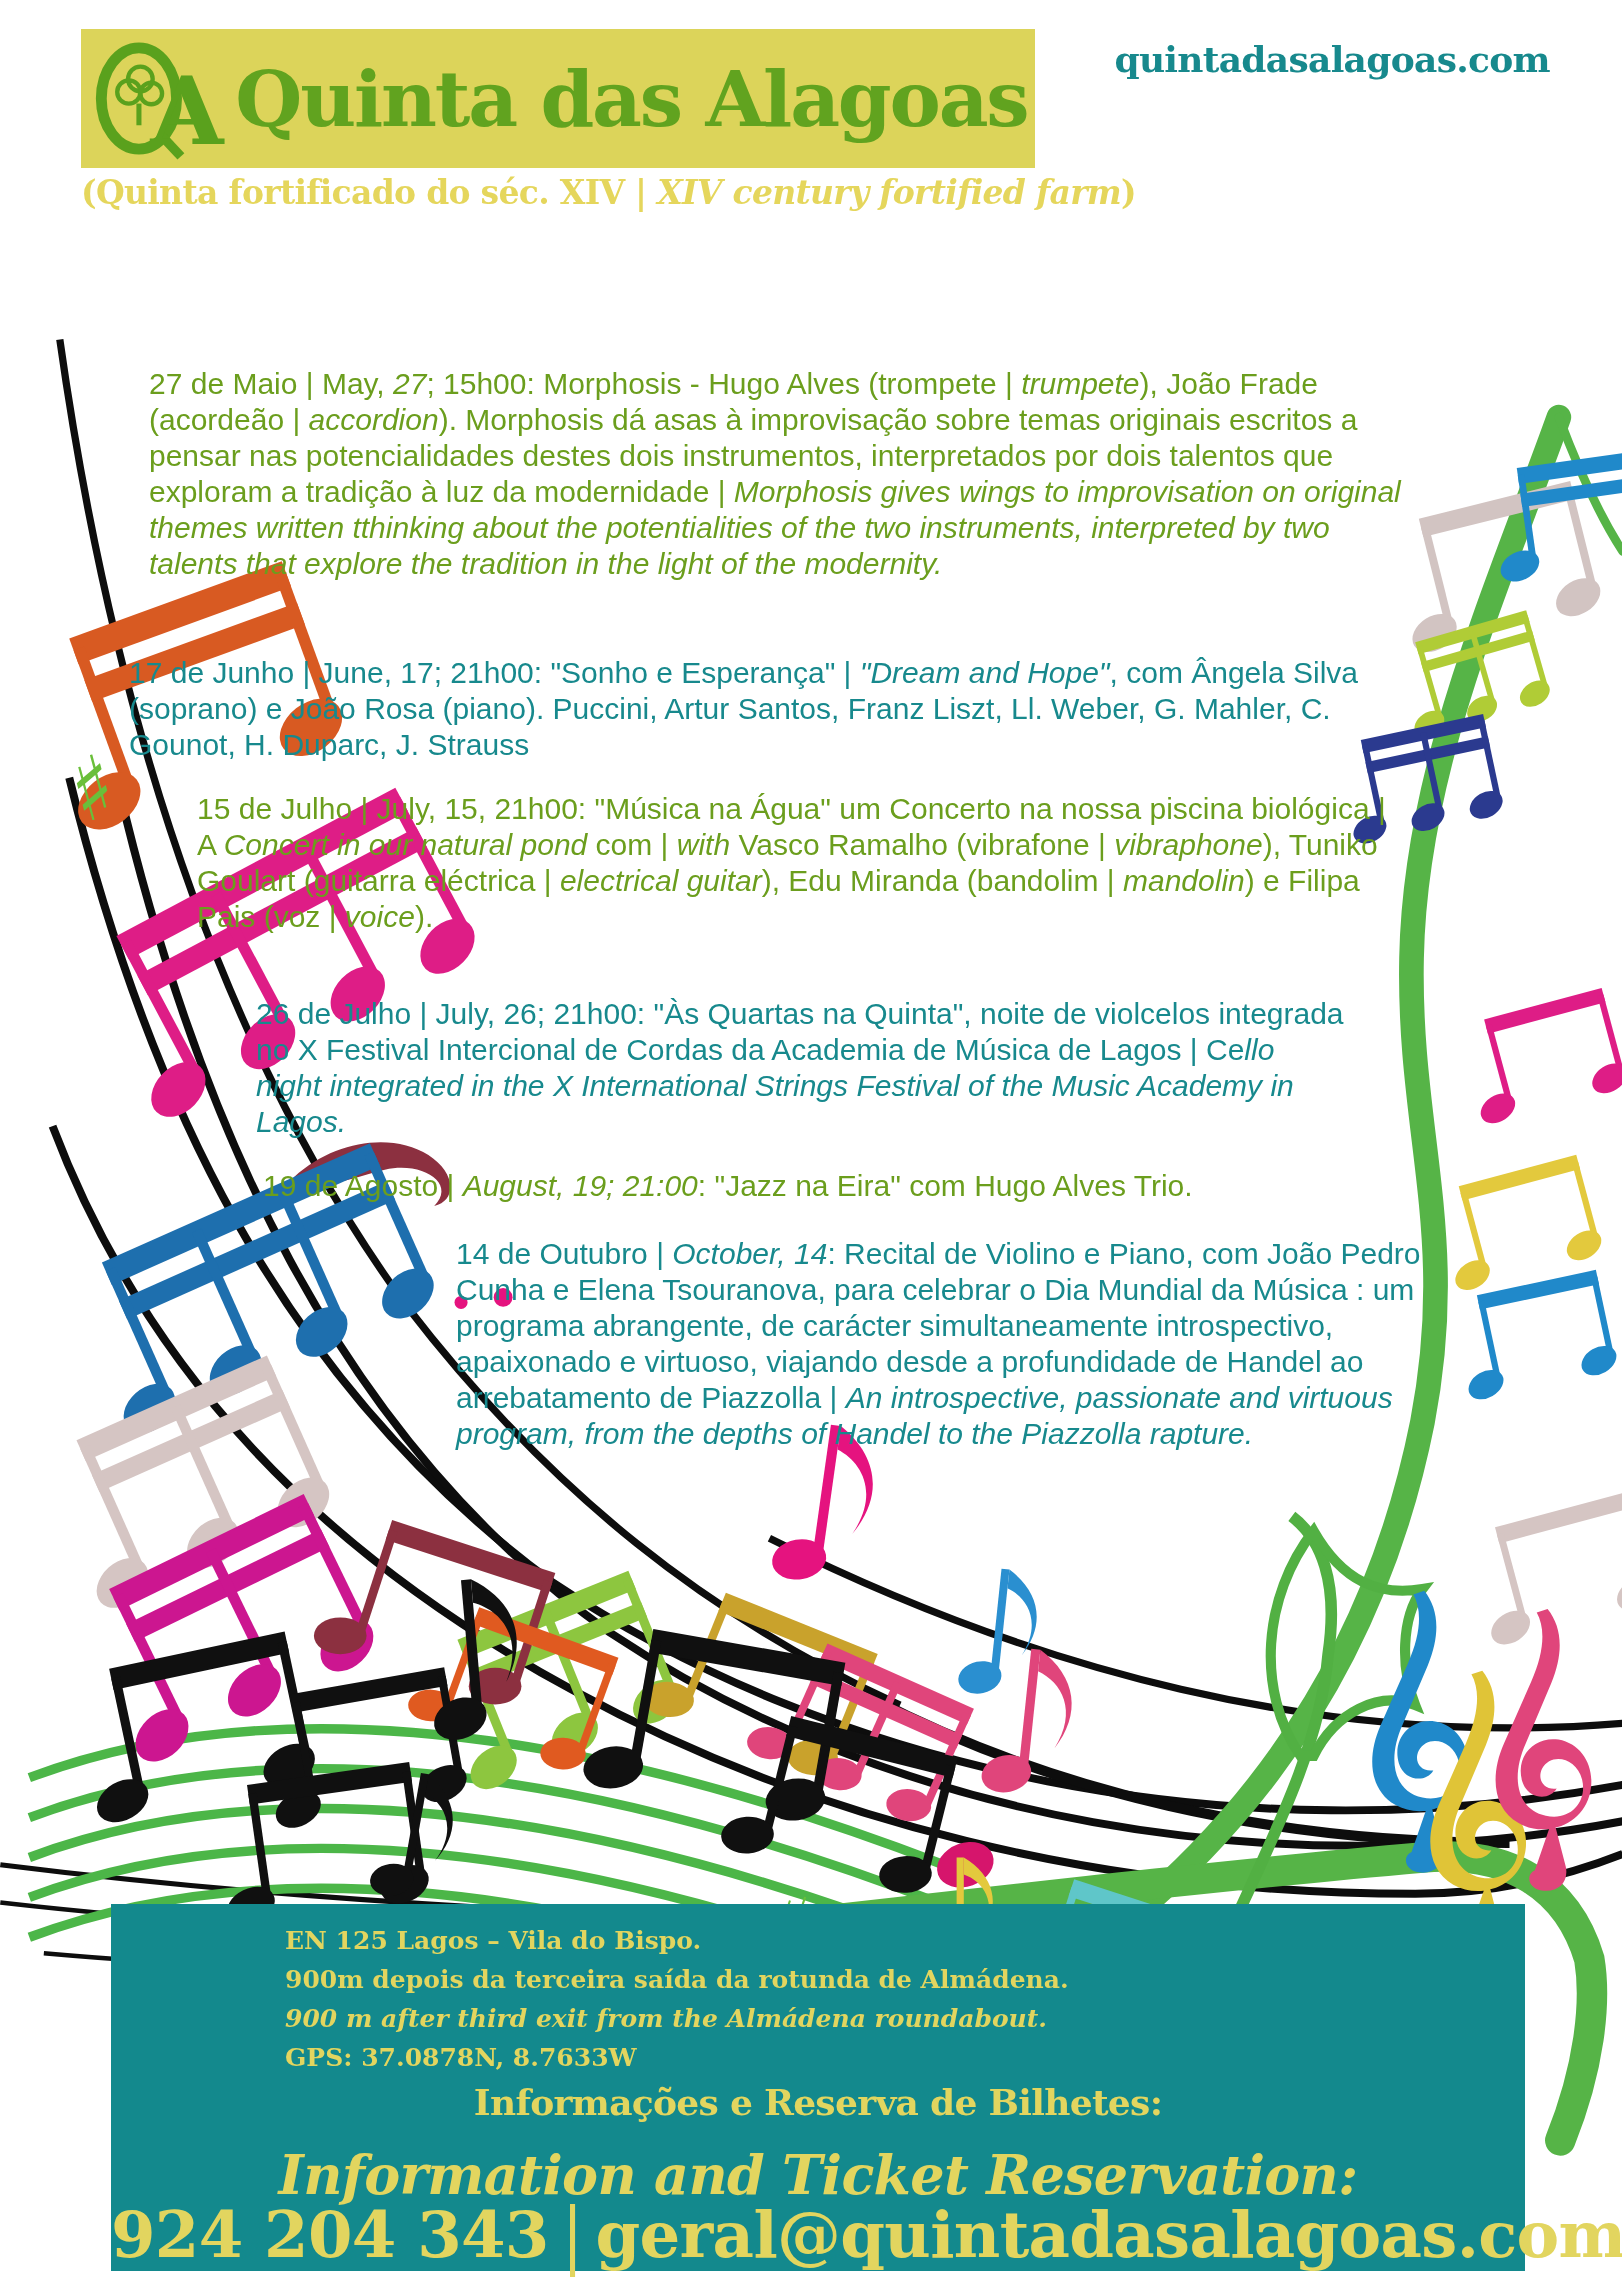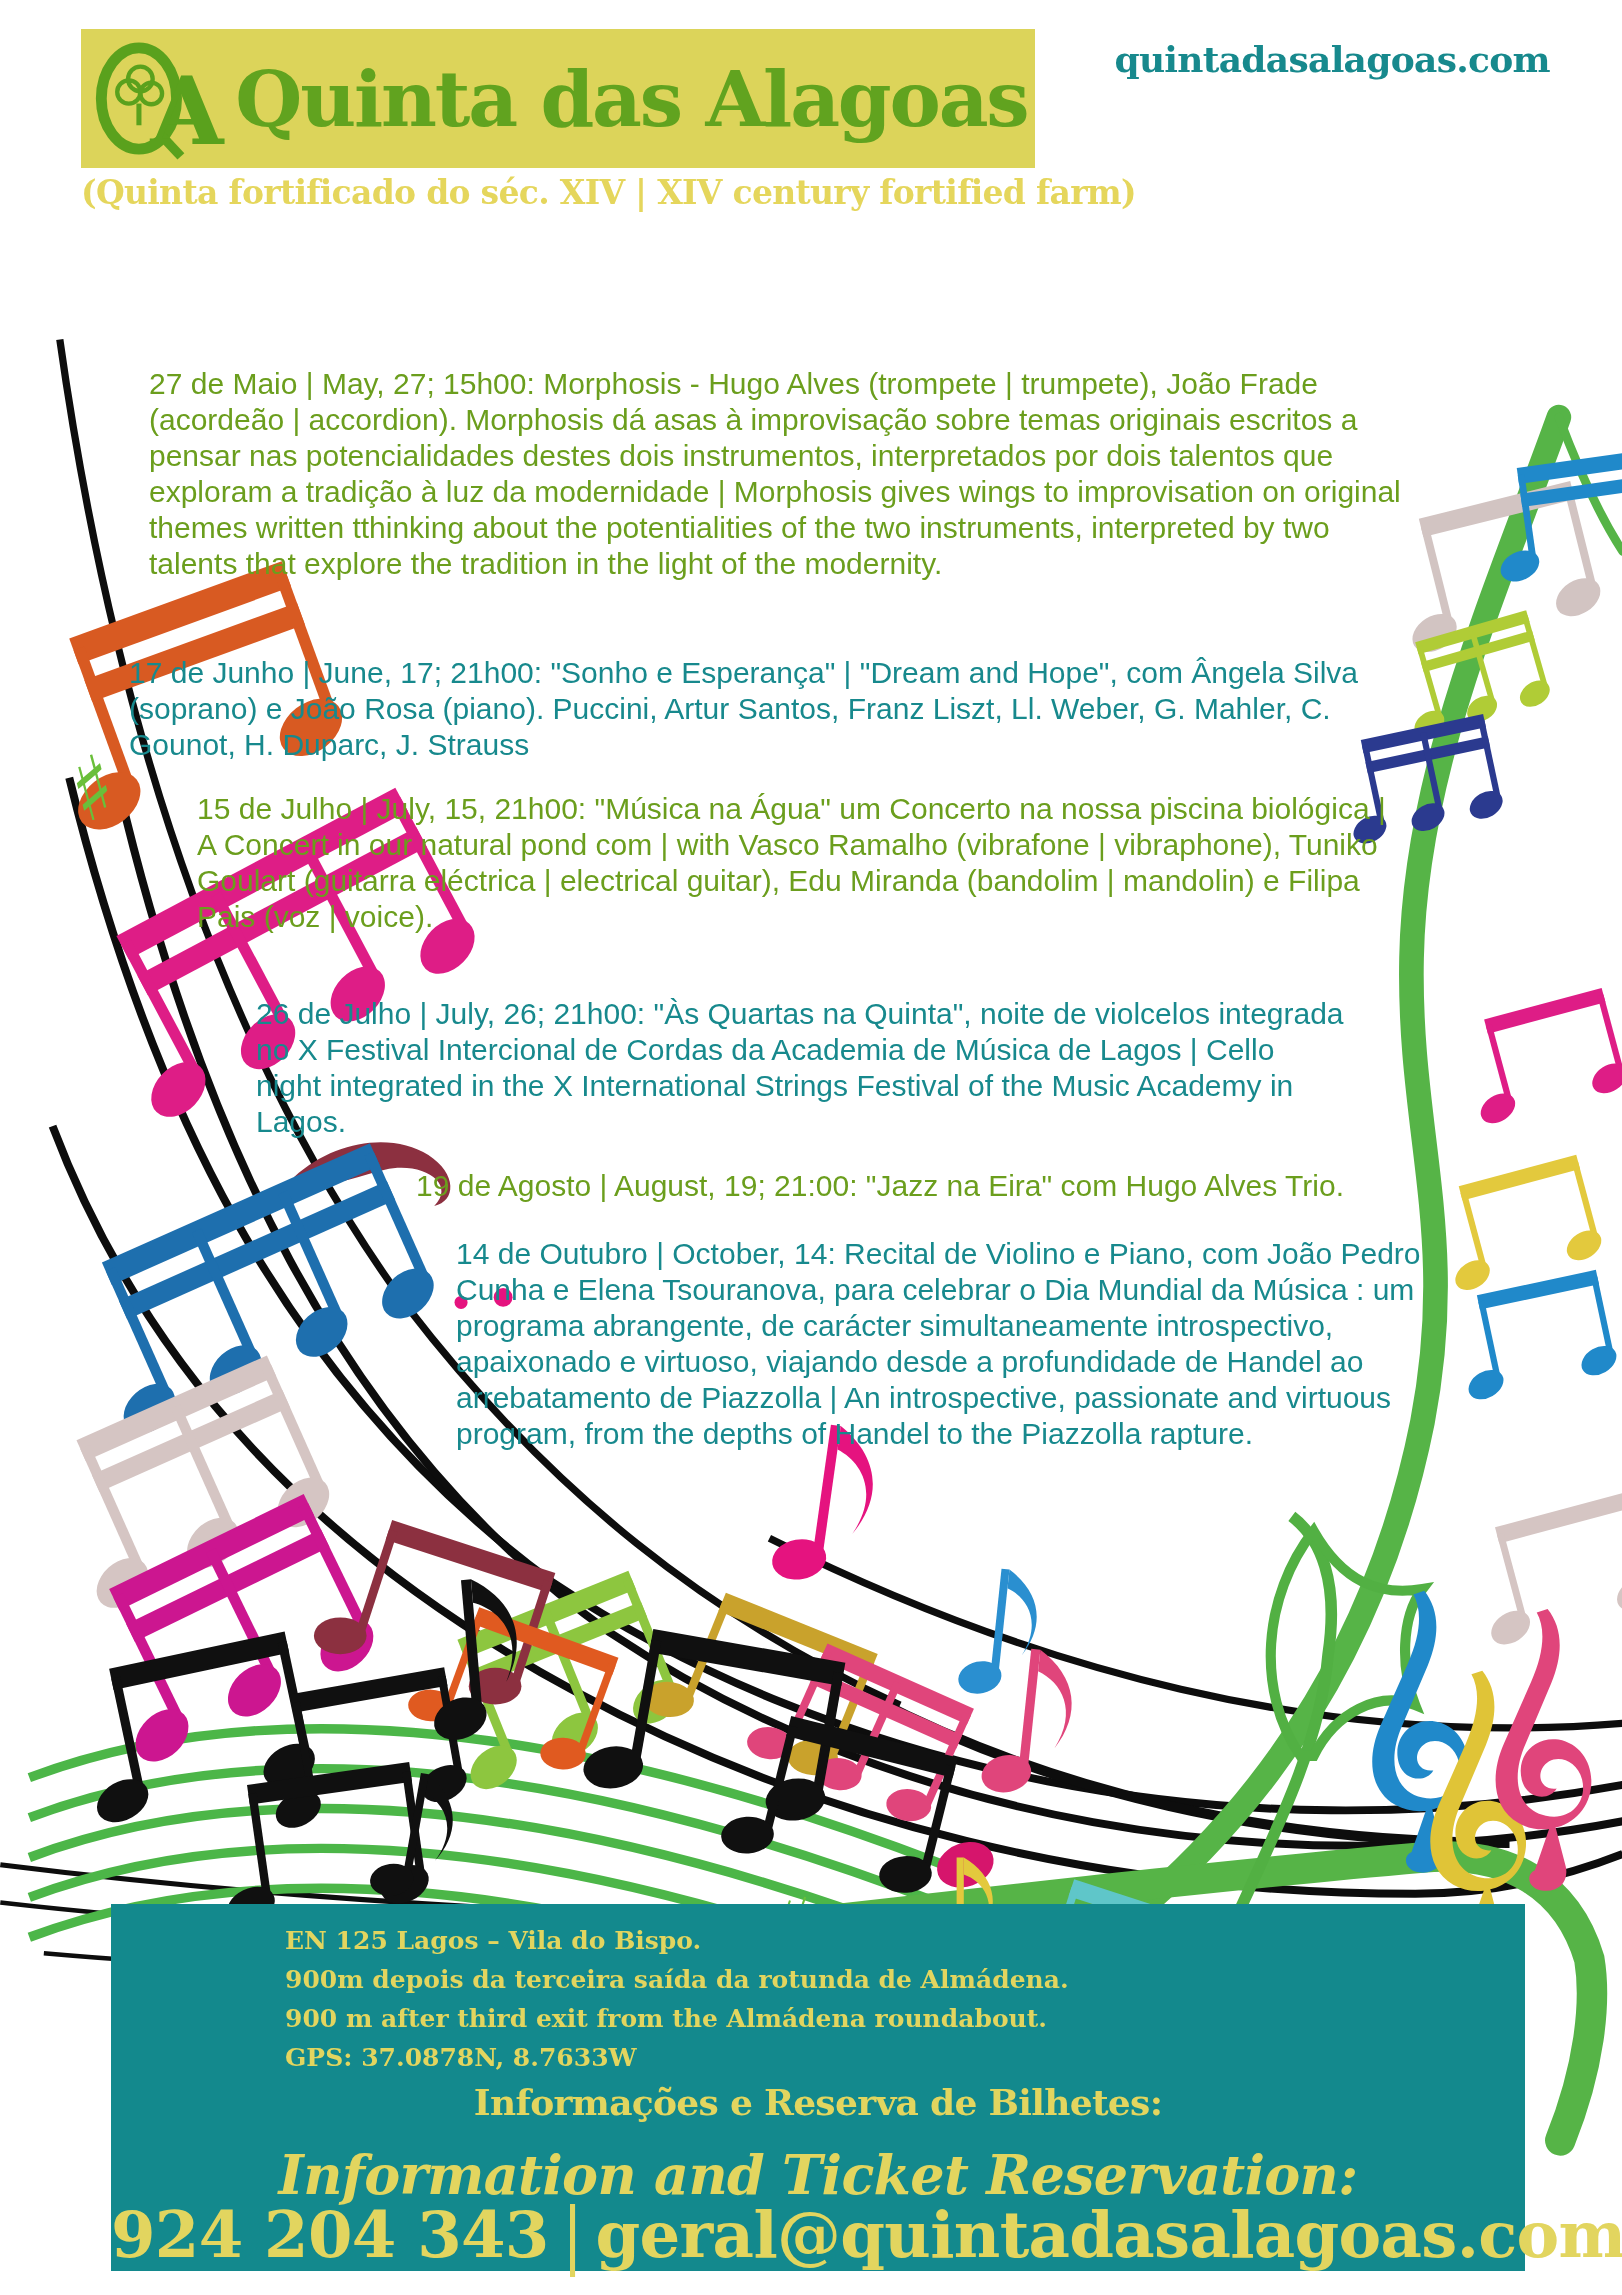--- a/index.html
+++ b/index.html
@@ -1,41 +1,41 @@
 <!DOCTYPE html>
 <html style="font-size:11.6px"><head>
 <meta charset="utf-8">
 <style>
   html,body{margin:0;padding:0;background:#ffffff;}
   .page{position:relative;width:1623px;height:2295px;background:#fff;overflow:hidden;
         font-family:"Liberation Sans",sans-serif;}
   .decor{position:absolute;left:0;top:0;z-index:1;}
   .txt{position:absolute;z-index:2;}
   .slab{font-family:"DejaVu Serif",serif;font-weight:bold;}
-  .it{}
+  .it{font-style:italic;}
 
   .brandbox{left:81px;top:29px;width:954px;height:139px;background:#dcd45a;
             display:flex;align-items:center;padding-left:13px;box-sizing:border-box;}
   .brandname{font-family:"DejaVu Serif",serif;font-weight:bold;font-size:77px;
              color:#61a31f;letter-spacing:-2.2px;white-space:nowrap;margin-left:7.3px;}
   .website{right:73px;top:38px;font-size:36px;color:#17898d;letter-spacing:-0.7px;}
   .subtitle{left:81px;top:173px;width:1016px;font-size:33px;color:#e5d65c;
             letter-spacing:-0.7px;white-space:nowrap;}
   .titles{left:239px;top:218px;width:1074px;text-align:center;color:#17898d;}
   .title-pt{font-size:49px;letter-spacing:-0.7px;line-height:1.1;}
   .title-en{font-size:49px;letter-spacing:-0.7px;line-height:1.1;font-style:italic;}
 
   .event{font-size:30px;line-height:1.2;text-align:left;}
   .ev-green{color:#6b9e1d;}
   .ev-teal{color:#17898d;}
   .ev1{left:149px;top:366px;width:1266px;}
   .ev2{left:129px;top:655px;width:1277px;}
   .ev3{left:197px;top:791px;width:1190px;}
   .ev4{left:224px;top:996px;width:1089px;margin-left:32px;}
-  .ev5{left:263px;top:1168px;width:1234px;text-align:center;}
+  .ev5{left:263px;top:1168px;width:1234px;}
   .ev6{left:456px;top:1236px;width:965px;}
 
   .banner{left:111px;top:1904px;width:1414px;height:367px;background:#13898d;z-index:3;}
   .banner *{color:#e2d55f;}
   .addr{position:absolute;left:174px;top:17.4px;font-size:25px;line-height:39px;white-space:nowrap;}
   .info-pt{position:absolute;left:0;top:177px;width:100%;text-align:center;font-size:36px;
            letter-spacing:-0.7px;white-space:nowrap;}
   .info-en{position:absolute;left:0;top:239px;width:100%;text-align:center;font-size:54px;
            font-style:italic;letter-spacing:-0.7px;white-space:nowrap;}
   .contact{position:absolute;left:0;top:299px;width:100%;text-align:center;font-size:64px;

